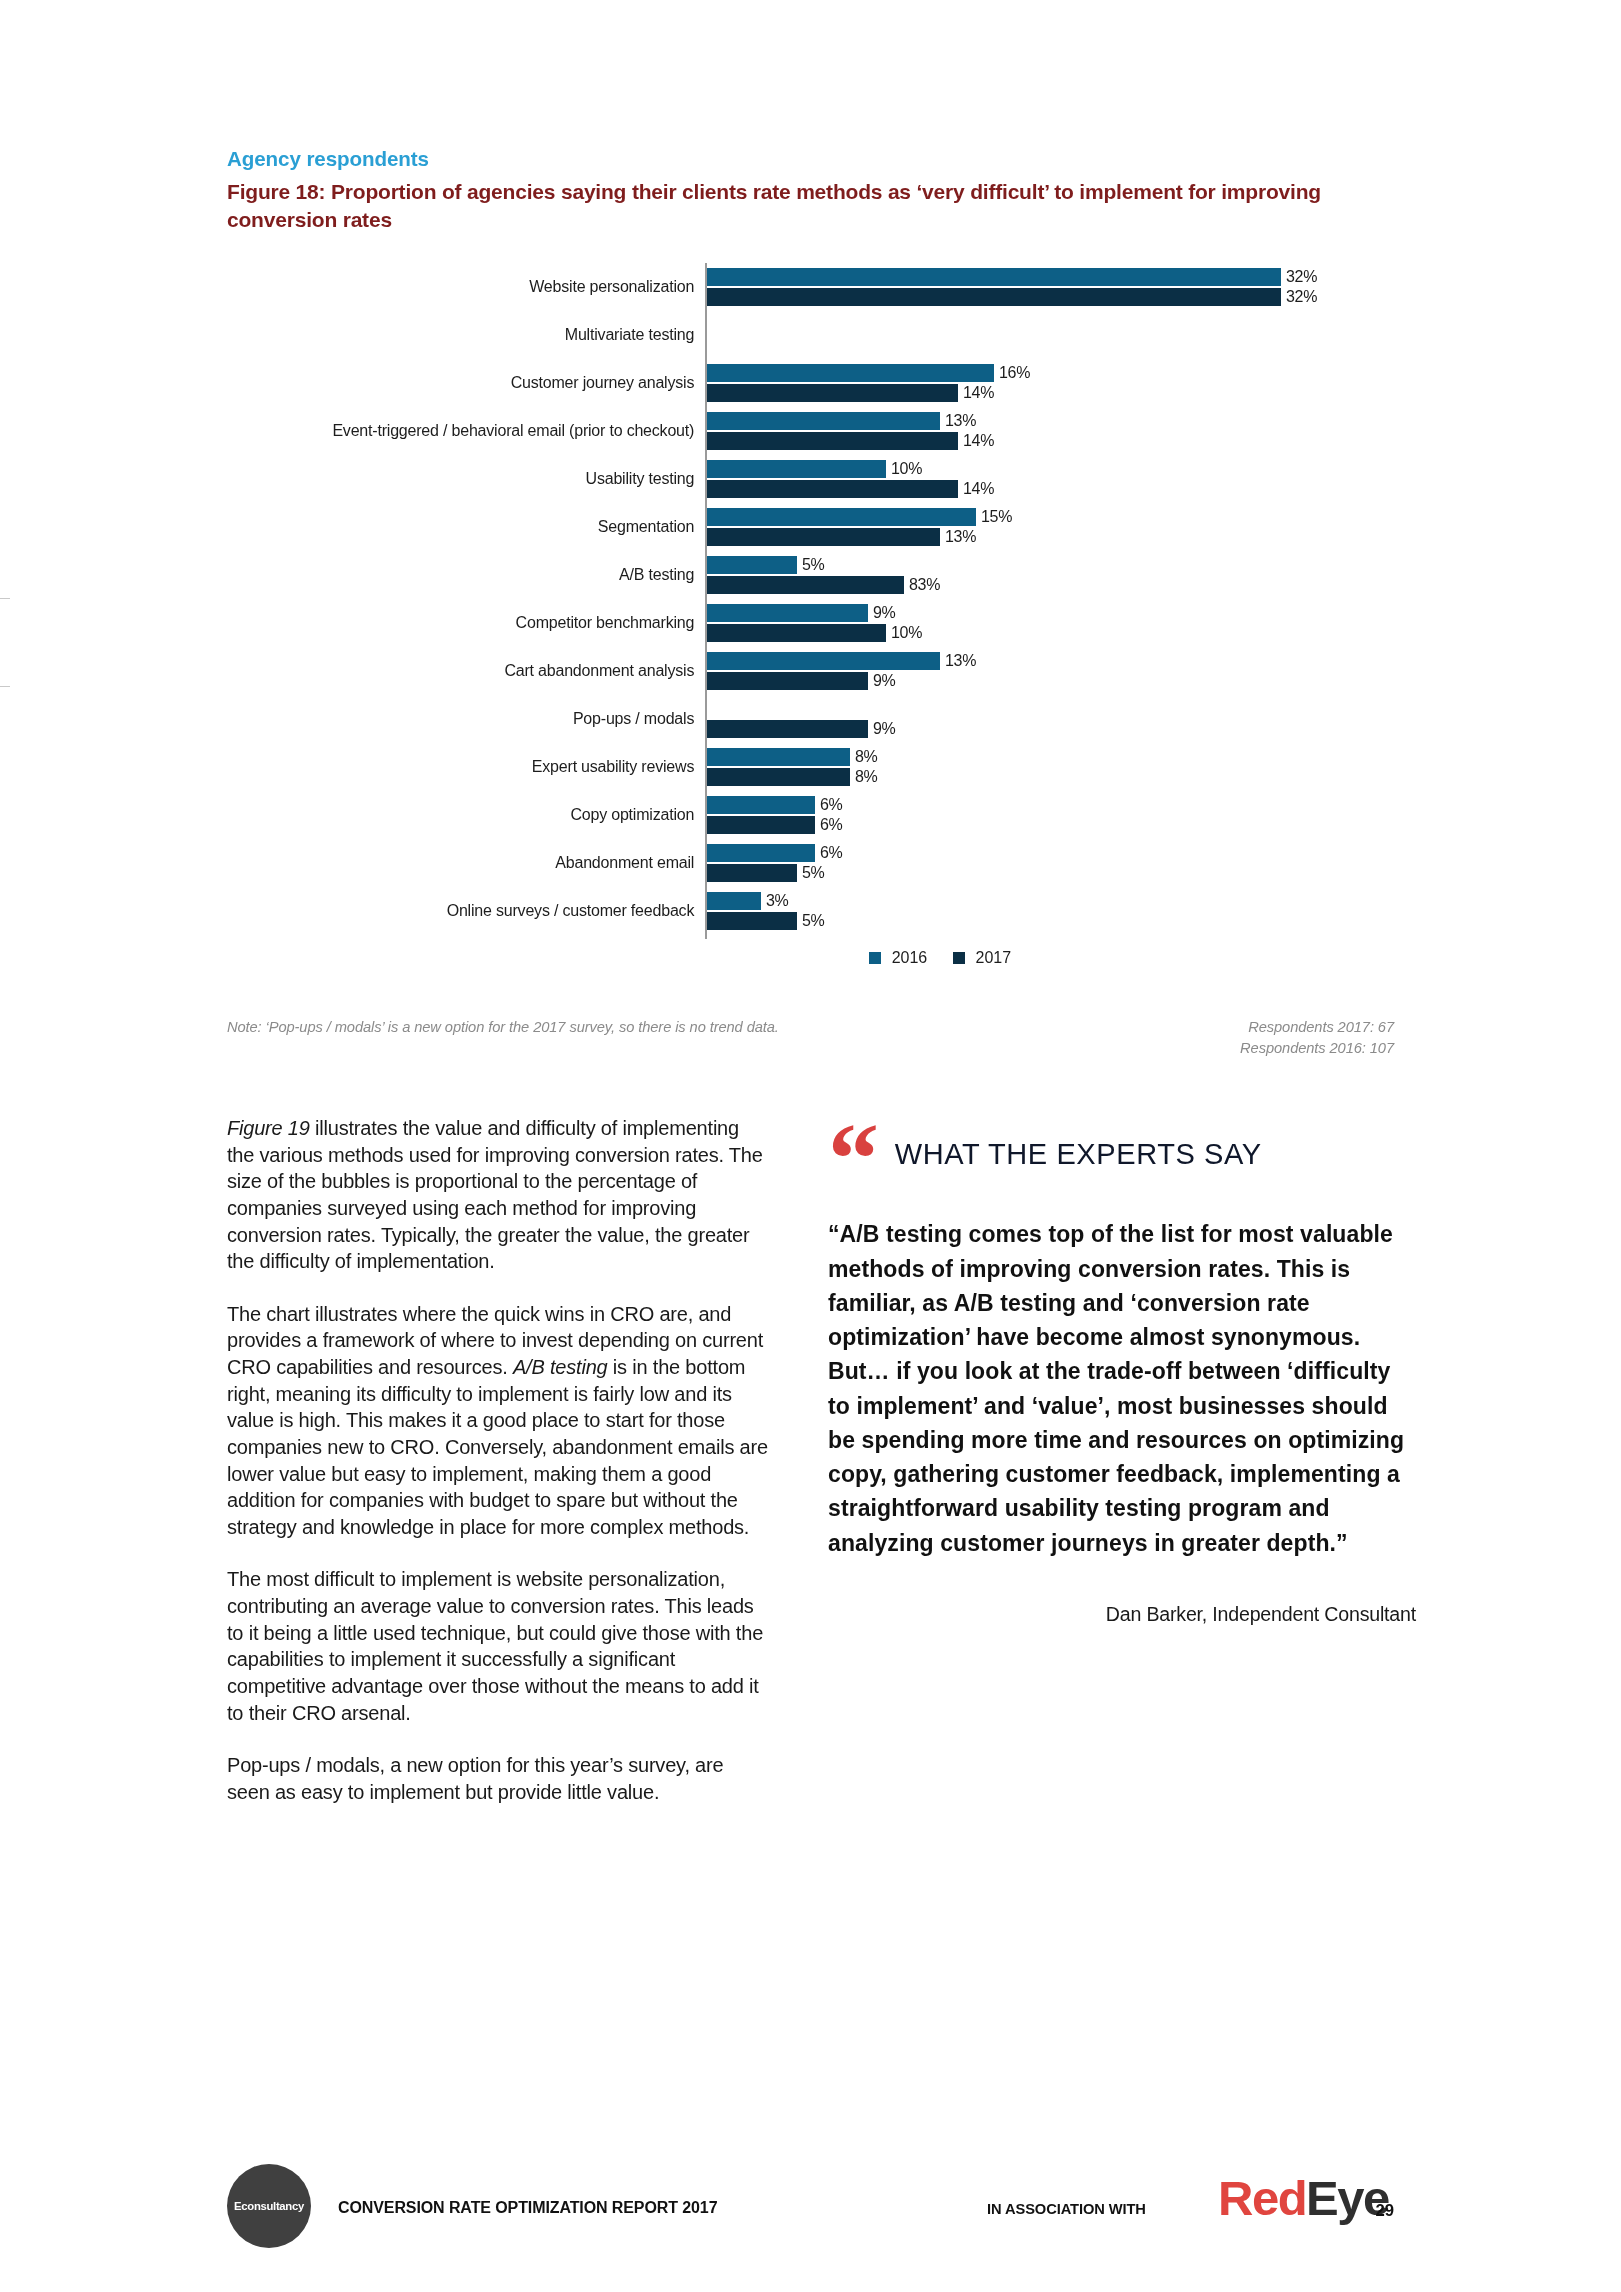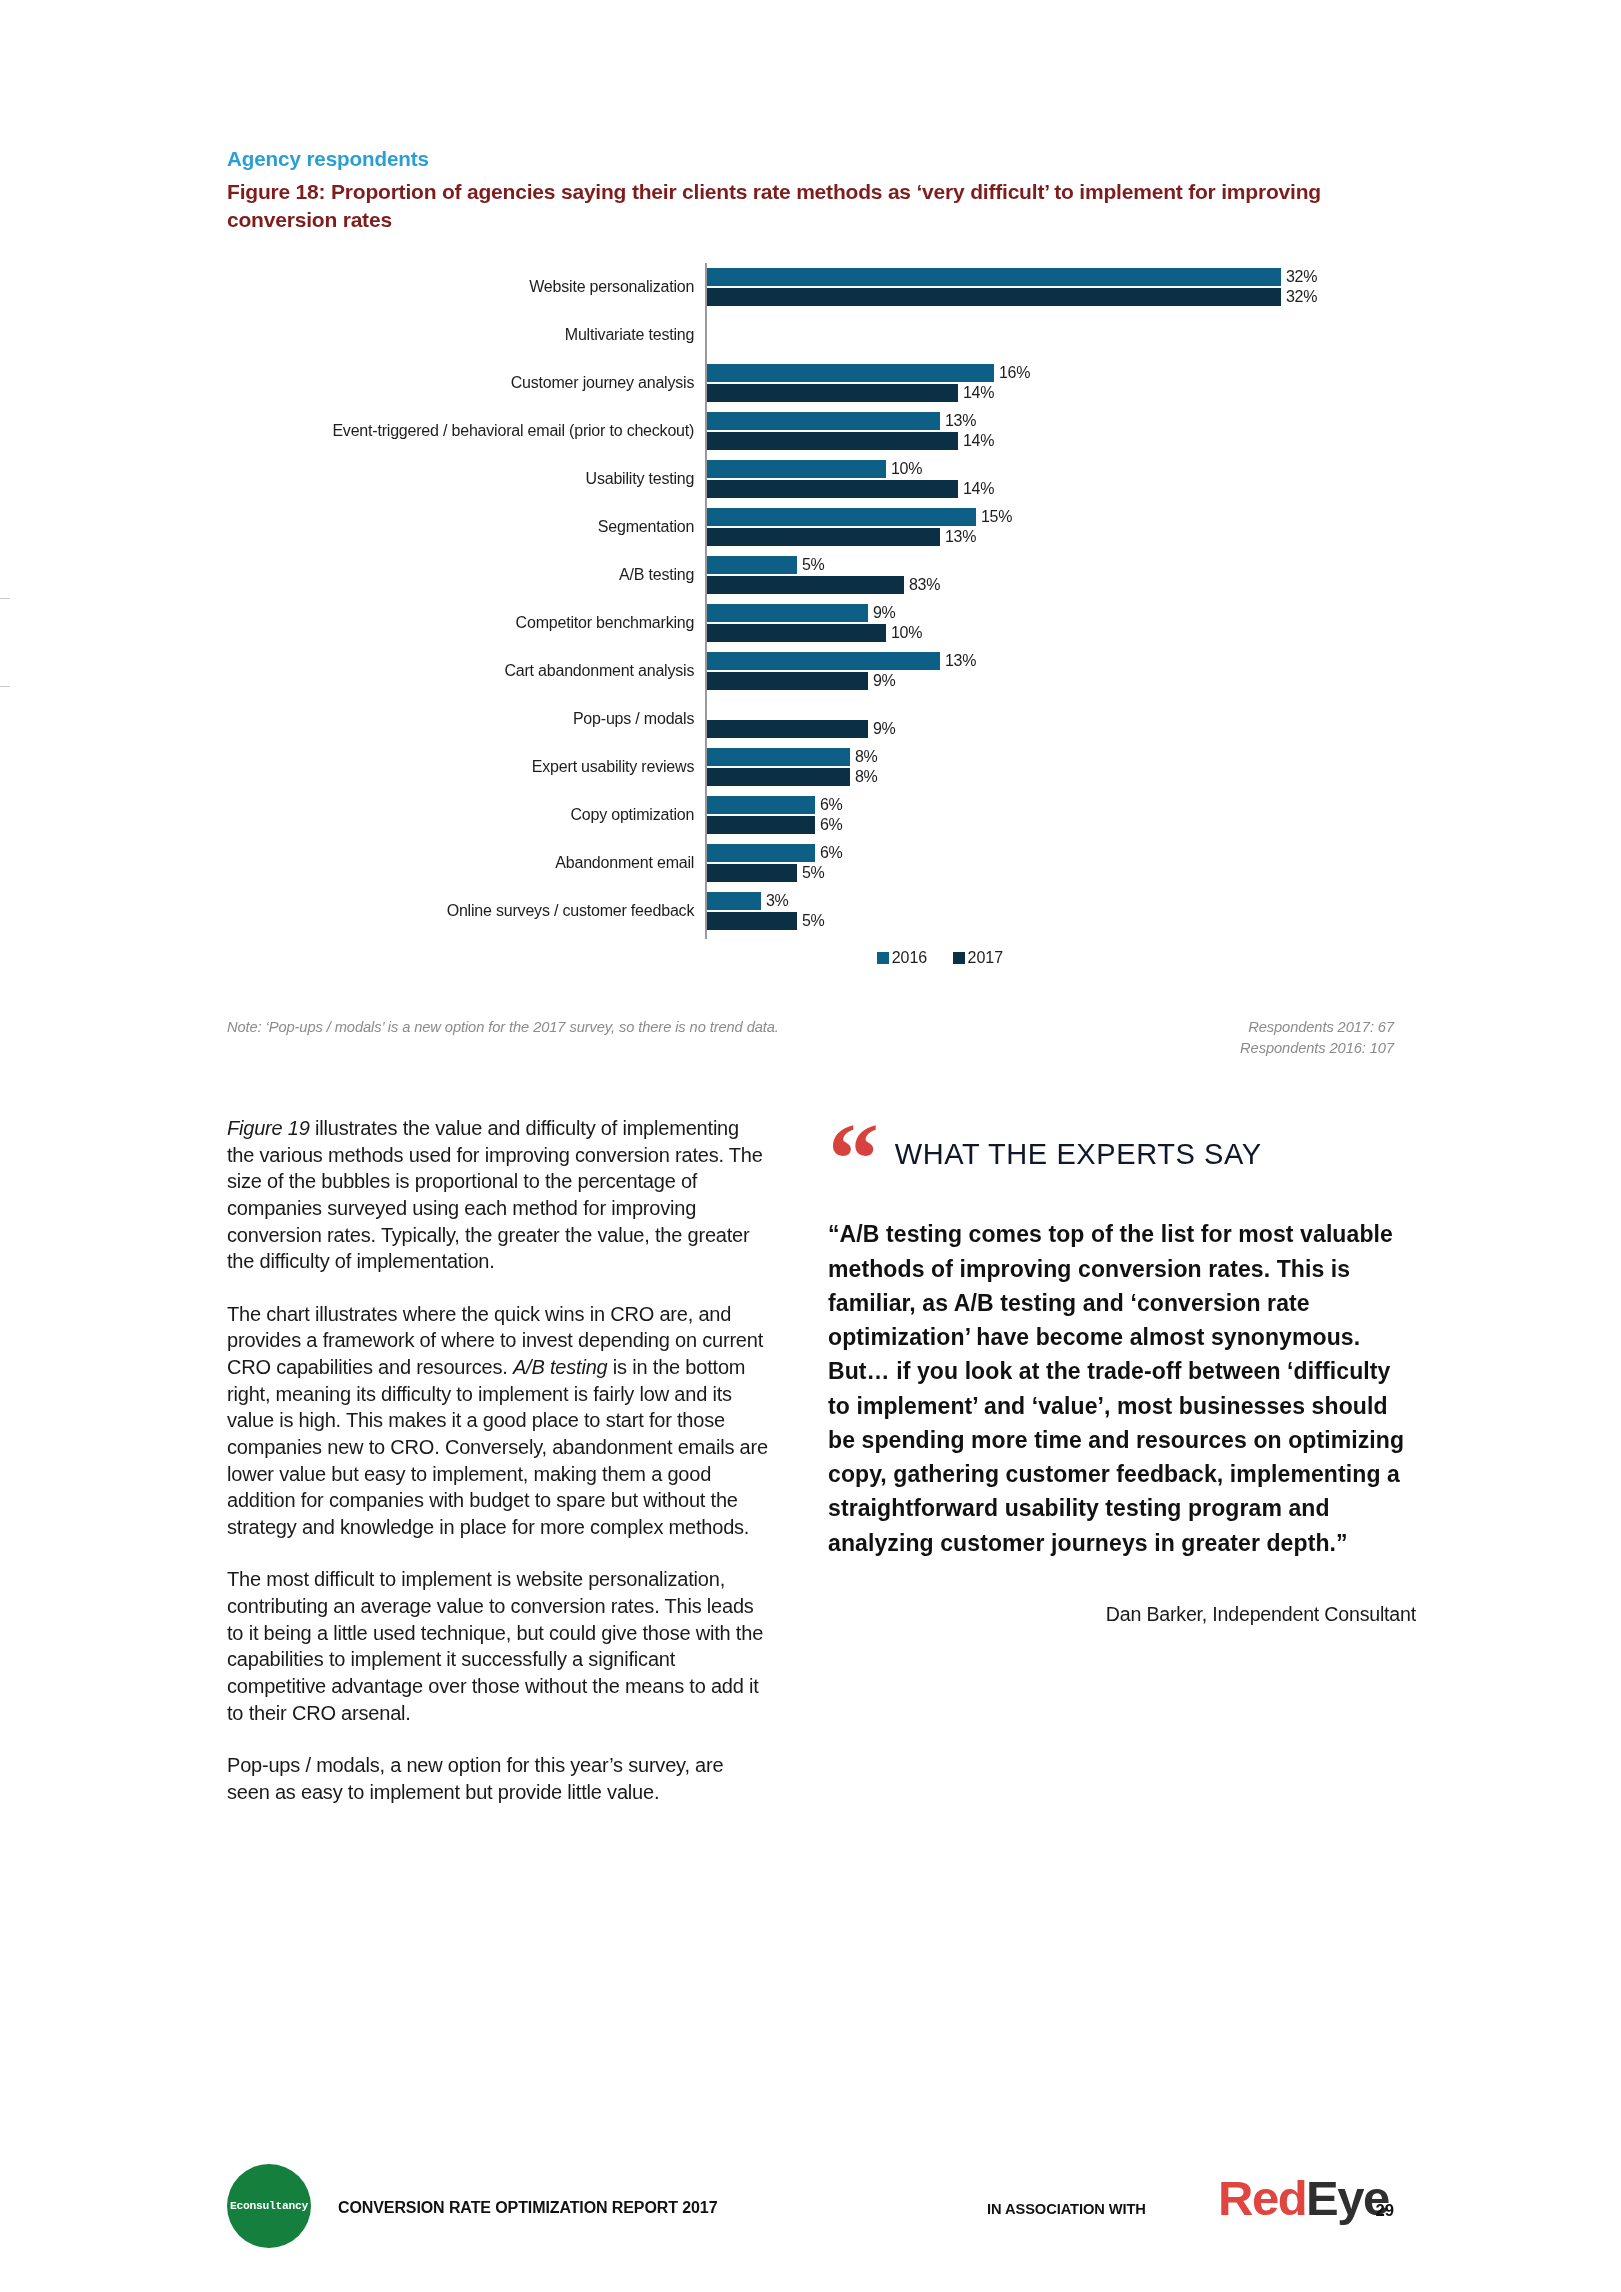--- a/index.html
+++ b/index.html
@@ -130,21 +130,21 @@
     top: 686px;
     width: 470px;
     display: flex;
     justify-content: center;
     gap: 25.5px;
     align-items: center;
   }
   .leg-item {
     display: flex;
     align-items: center;
-    gap: 3px;
+    gap: 11px;
     font-size: 16px;
     color: #1d1d1d;
     justify-content: flex-end;
   }
   .leg-swatch {
     width: 11.8px;
     height: 11.8px;
     display: inline-block;
   }
   .leg-swatch.y2016 { background: #0d5f86; }
@@ -241,25 +241,24 @@
     top: 2164px;
     height: 98px;
   }
   .econ-logo {
     position: absolute;
     left: 227px;
     top: 0;
     width: 84px;
     height: 84px;
     border-radius: 50%;
-    background: #15803d;
+    background: #404040;
     display: flex;
     align-items: center;
     justify-content: center;
-    font-family: Liberation Mono, monospace;
   }
   .econ-logo span {
     color: #ffffff;
     font-size: 11.3px;
     font-weight: bold;
     letter-spacing: -0.3px;
   }
   .footer-report {
     position: absolute;
     left: 338px;

